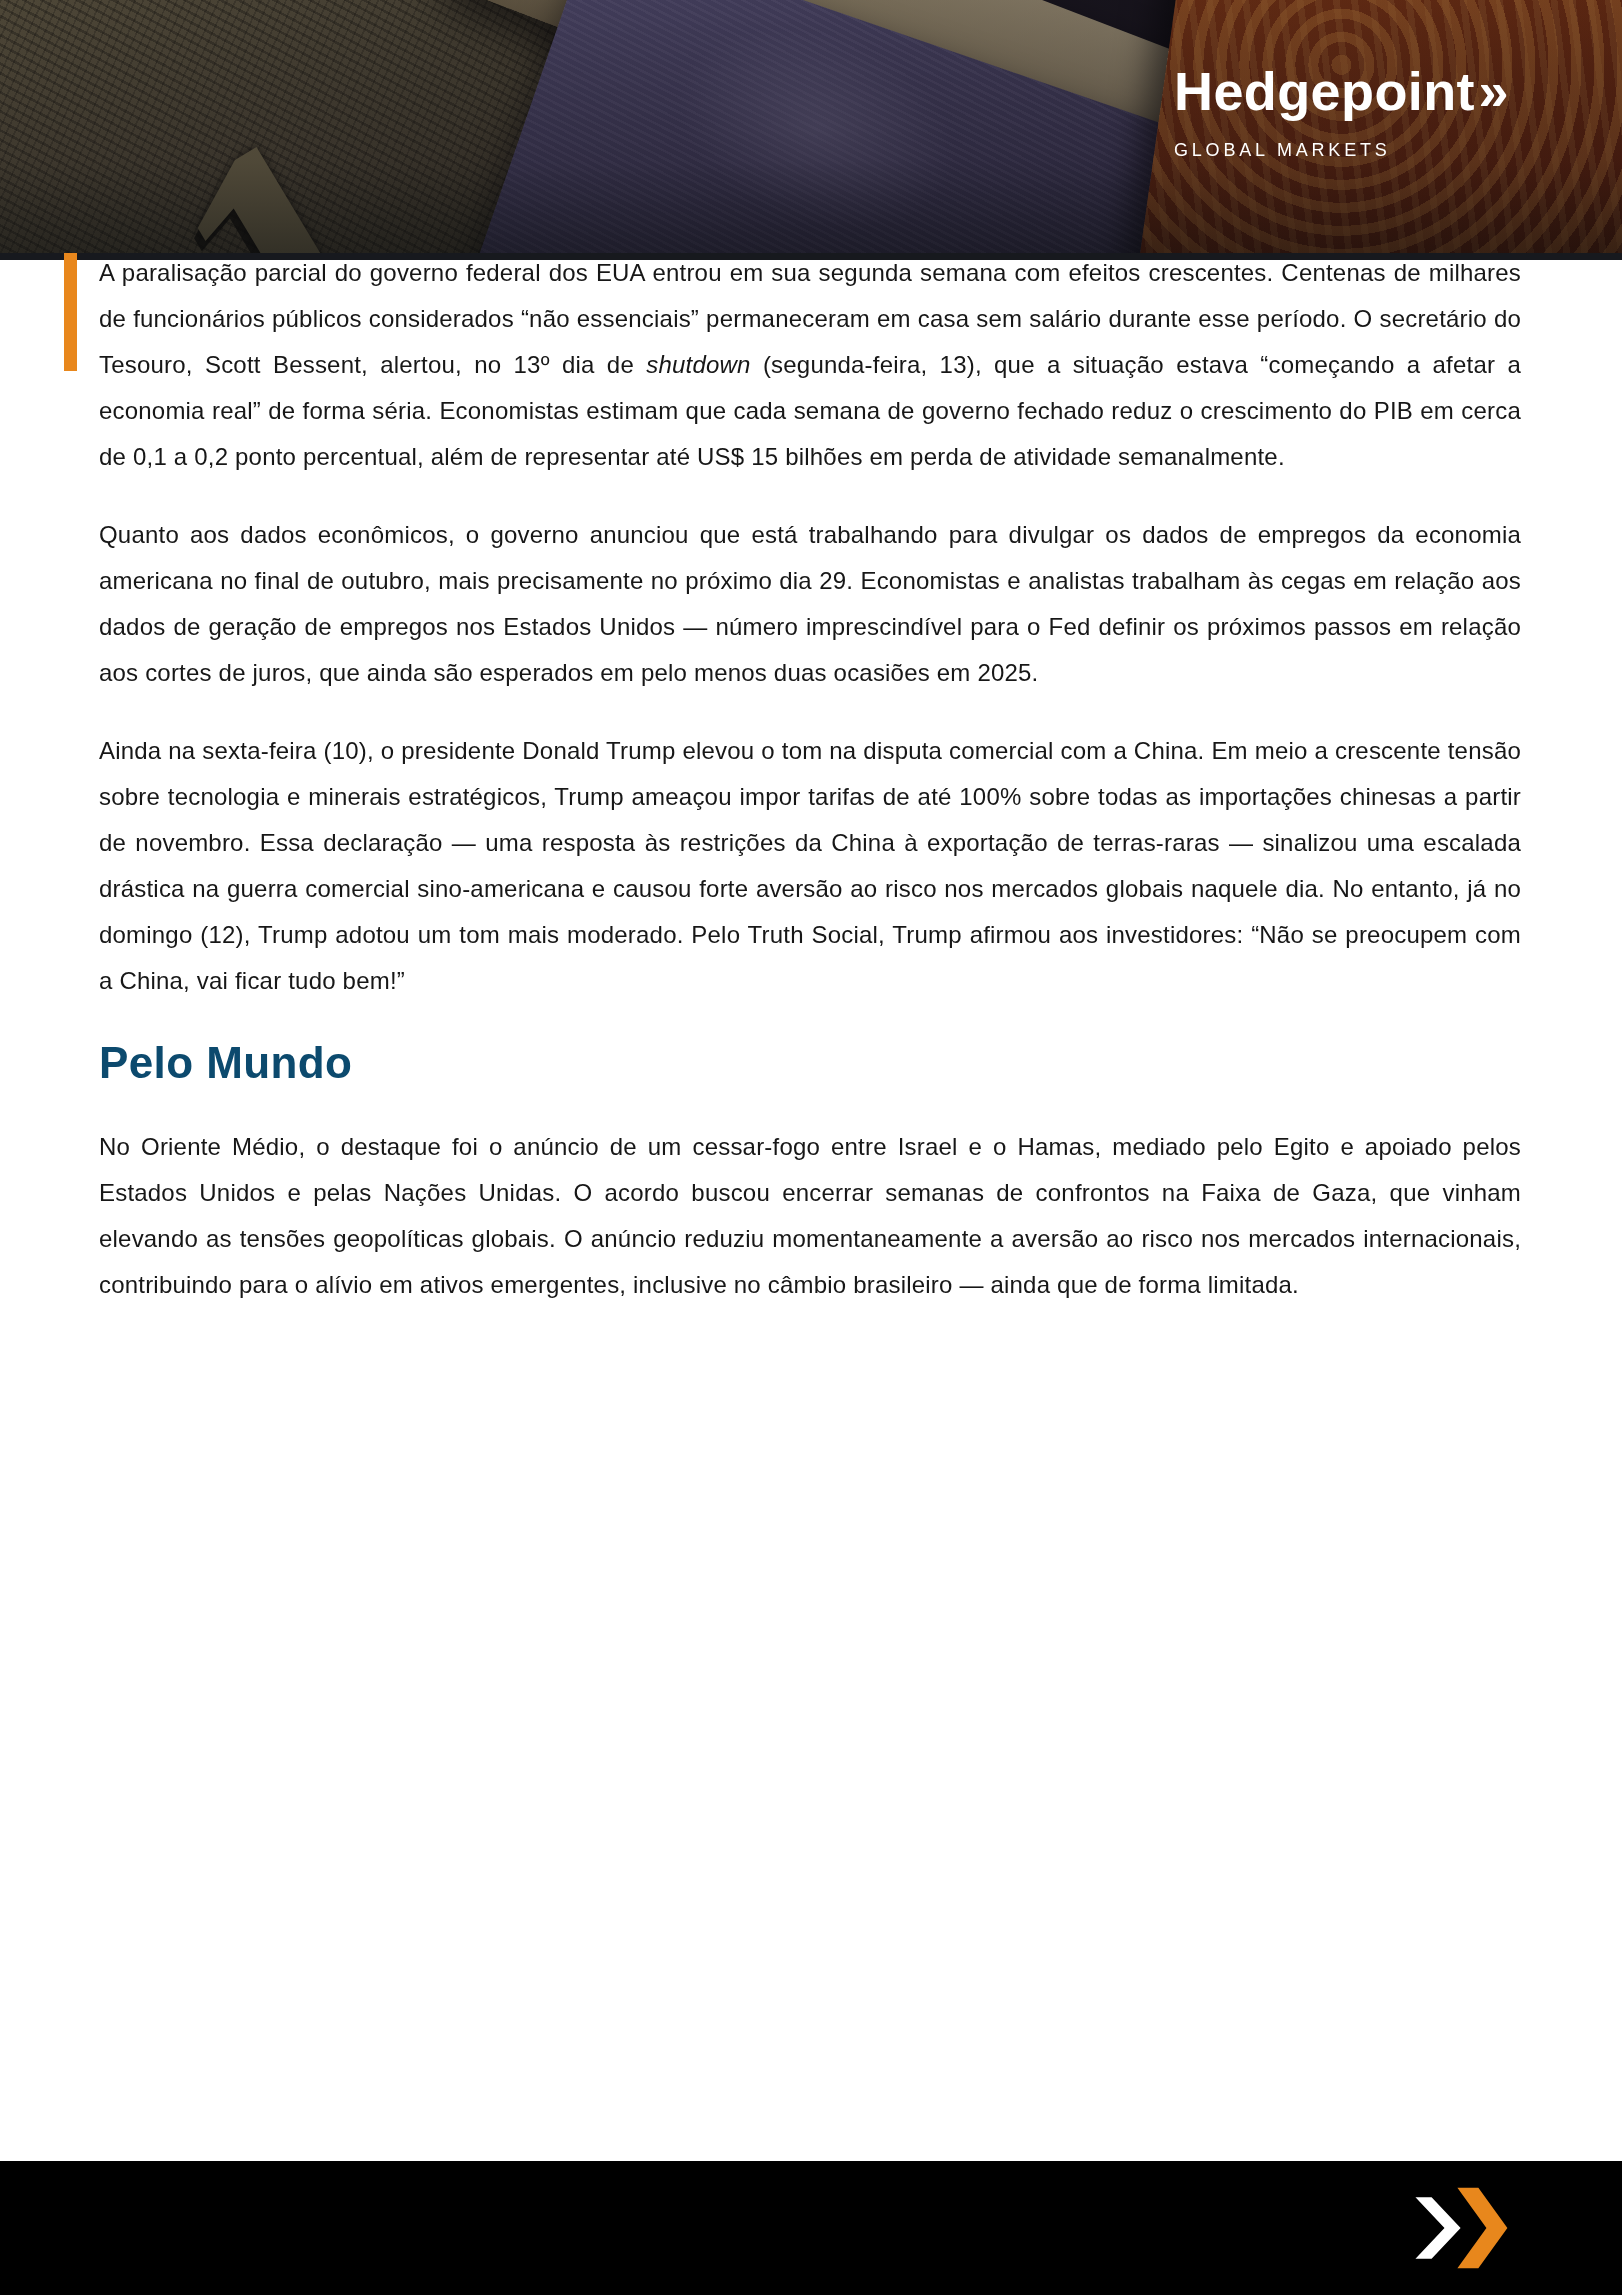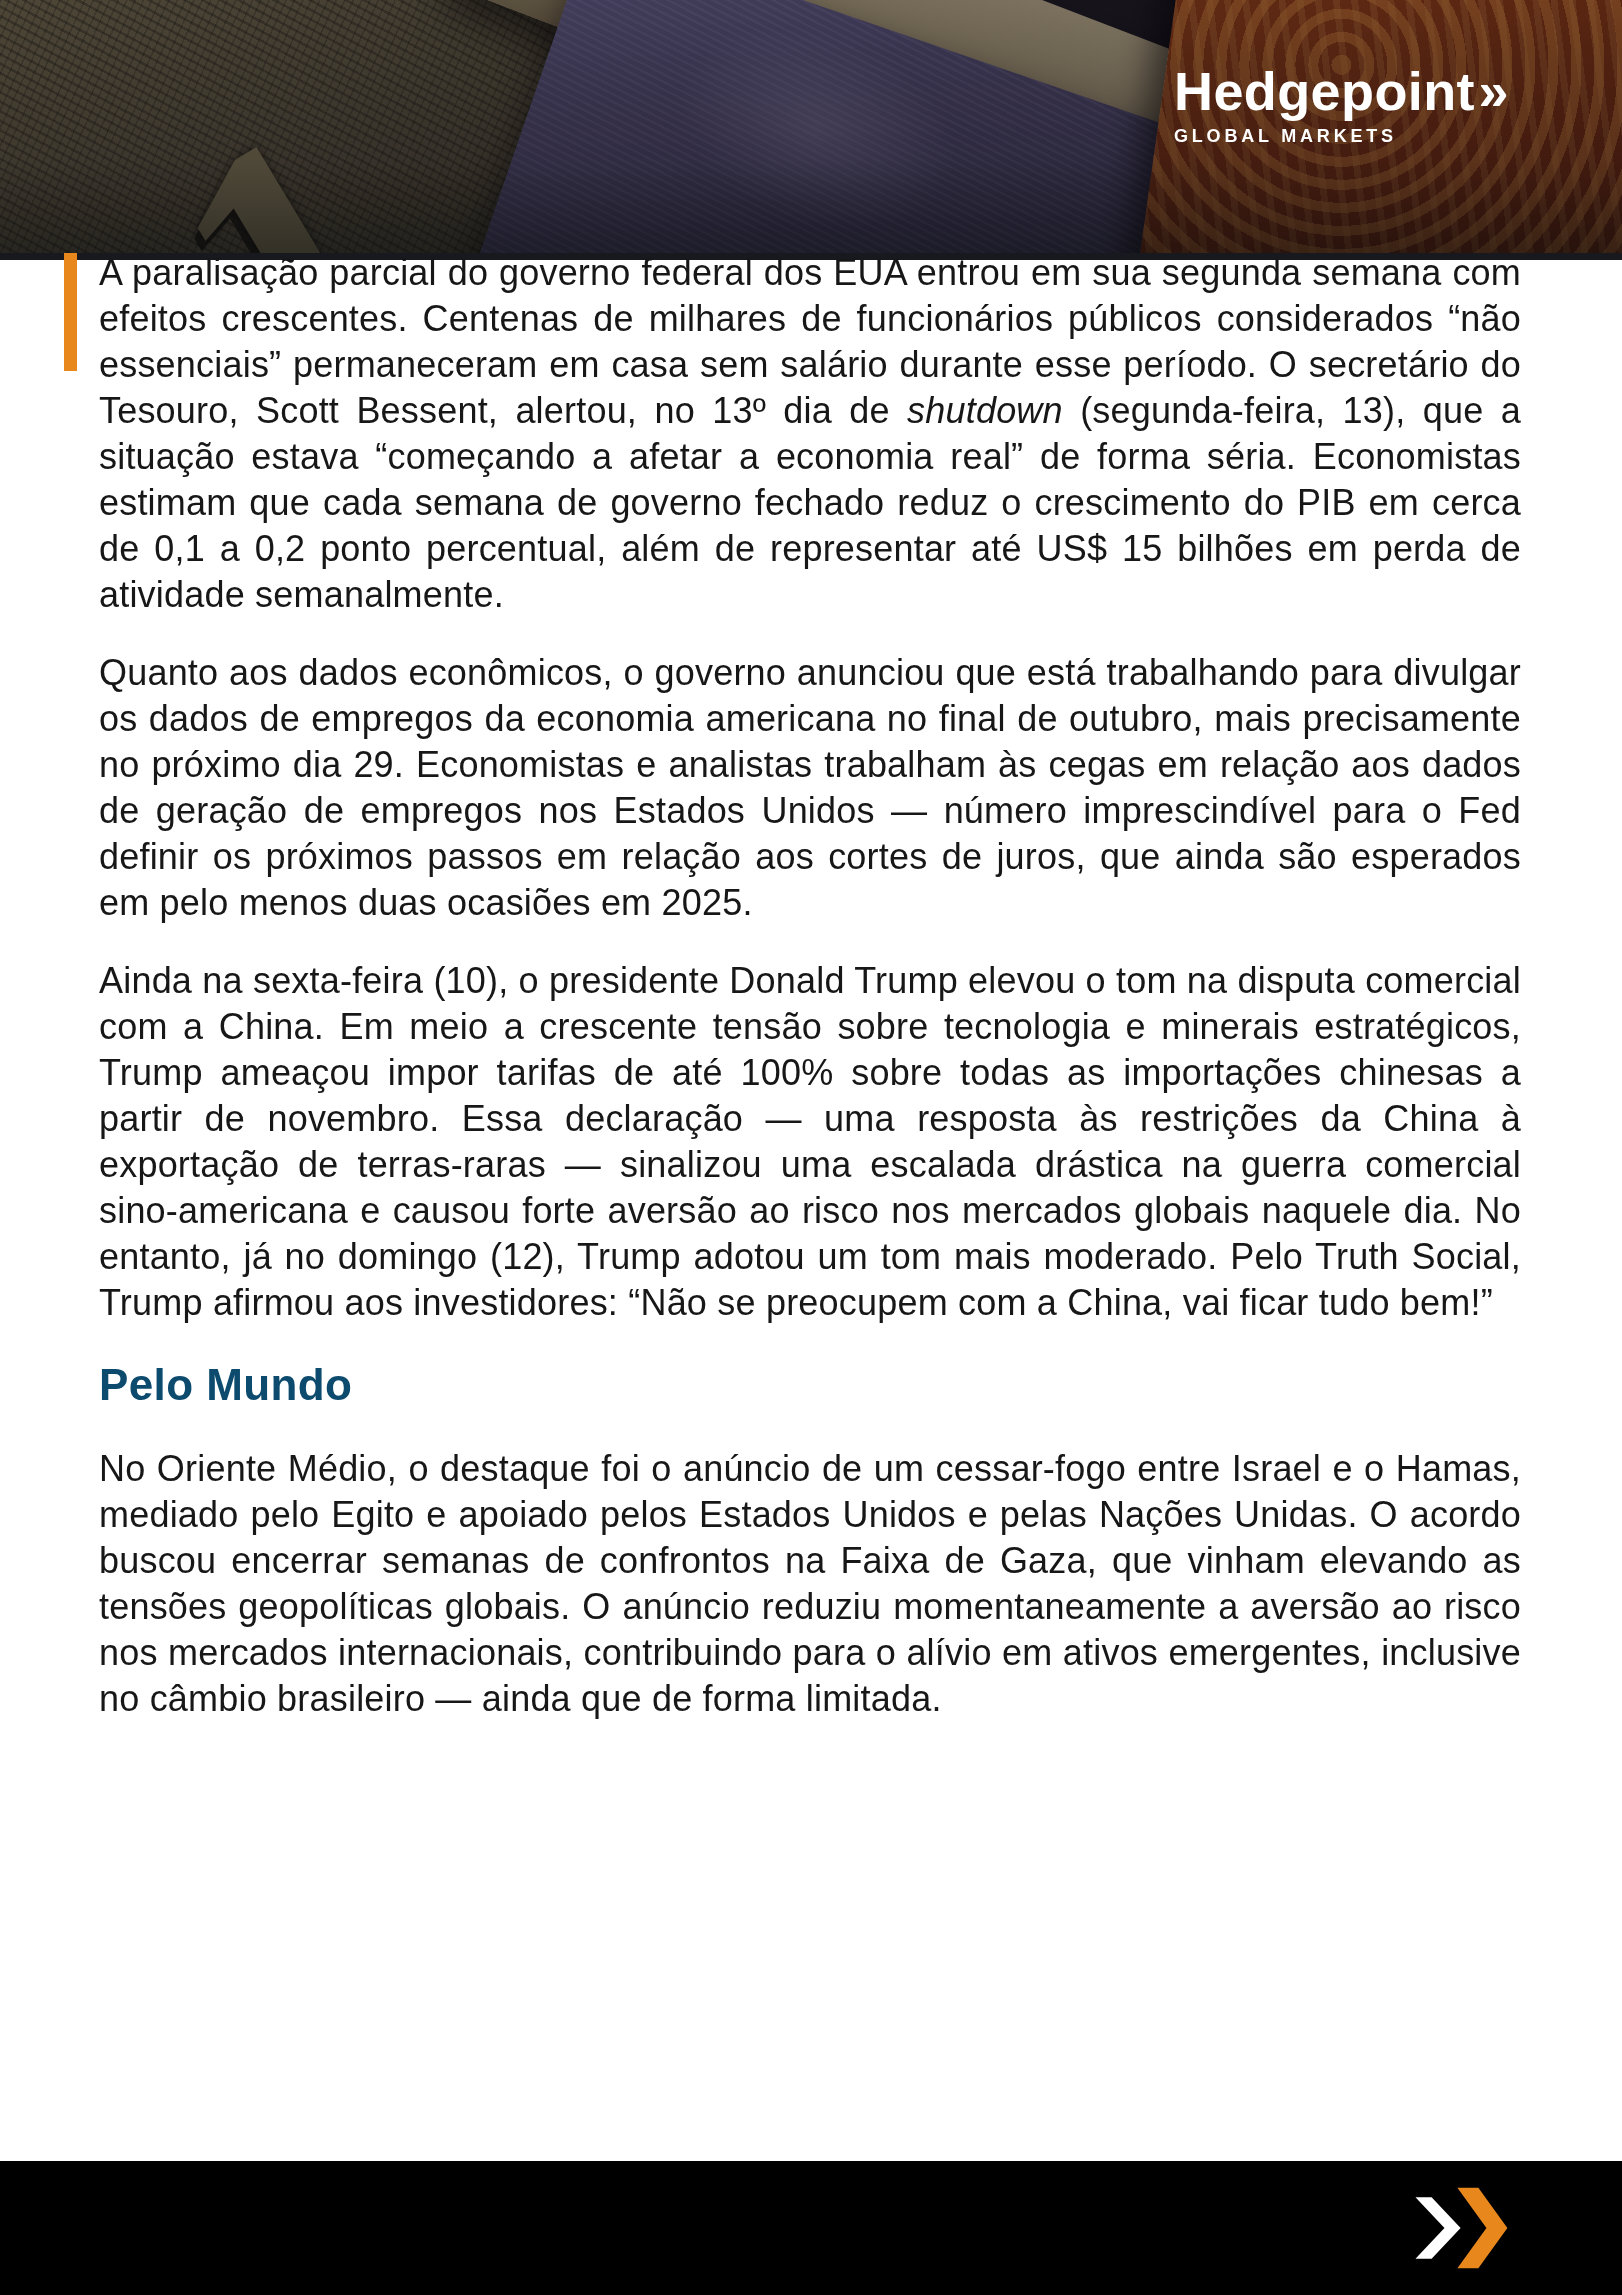--- a/index.html
+++ b/index.html
@@ -69,31 +69,31 @@
     background: linear-gradient(180deg, rgba(10,8,14,0.40) 0%, rgba(10,8,14,0.52) 62%, rgba(8,9,12,0.72) 100%);
   }
   .hero::after {
     content: ""; position: absolute; left: 0; bottom: 0;
     width: 100%; height: 6.8px; background: #17191e;
   }
 
   .brand { position: absolute; left: 1174px; top: 64px; z-index: 5; }
   .brand-row { color: #ffffff; font-size: 54px; font-weight: 700; line-height: 1; letter-spacing: 0.4px; white-space: nowrap; }
   .brand-mark { margin-left: 3.4px; }
-  .brand-tagline { margin-top: 8px; color: #ffffff; font-size: 18px; font-weight: 700; letter-spacing: 3.8px; }
+  .brand-tagline { margin-top: 22px; color: #ffffff; font-size: 18px; font-weight: 400; letter-spacing: 3.8px; }
 
   
   .content {
     position: absolute; top: 215px; left: 0;
     width: 1622px; box-sizing: border-box;
     padding: 35px 101px 0 99px;
   }
   .para {
     margin: 0 0 32px 0;
-    font-size: 36px; line-height: 46px;
+    font-size: 24px; line-height: 46px;
     text-align: justify;
     color: #171717;
     letter-spacing: 0.2px;
   }
   .para em { font-style: italic; }
   .lead { position: relative; }
   .lead::before {
     content: ""; position: absolute;
     left: -35px; top: 2.5px;
     width: 12.7px; height: 118px;

